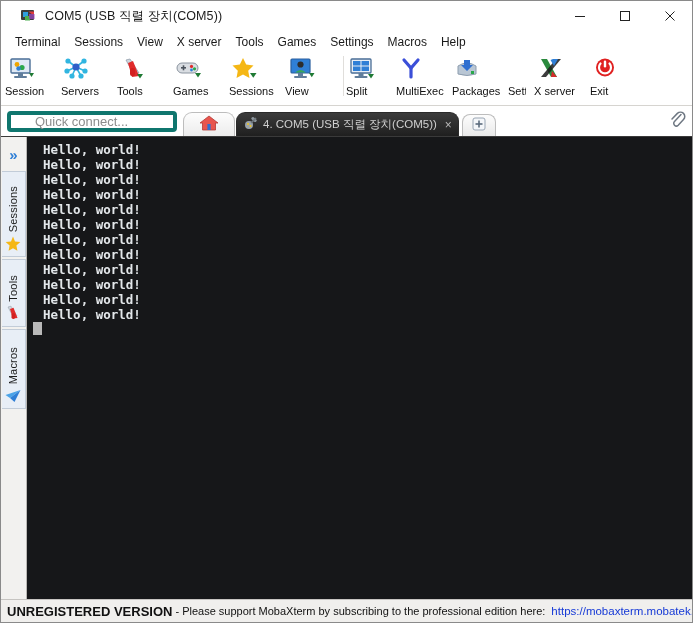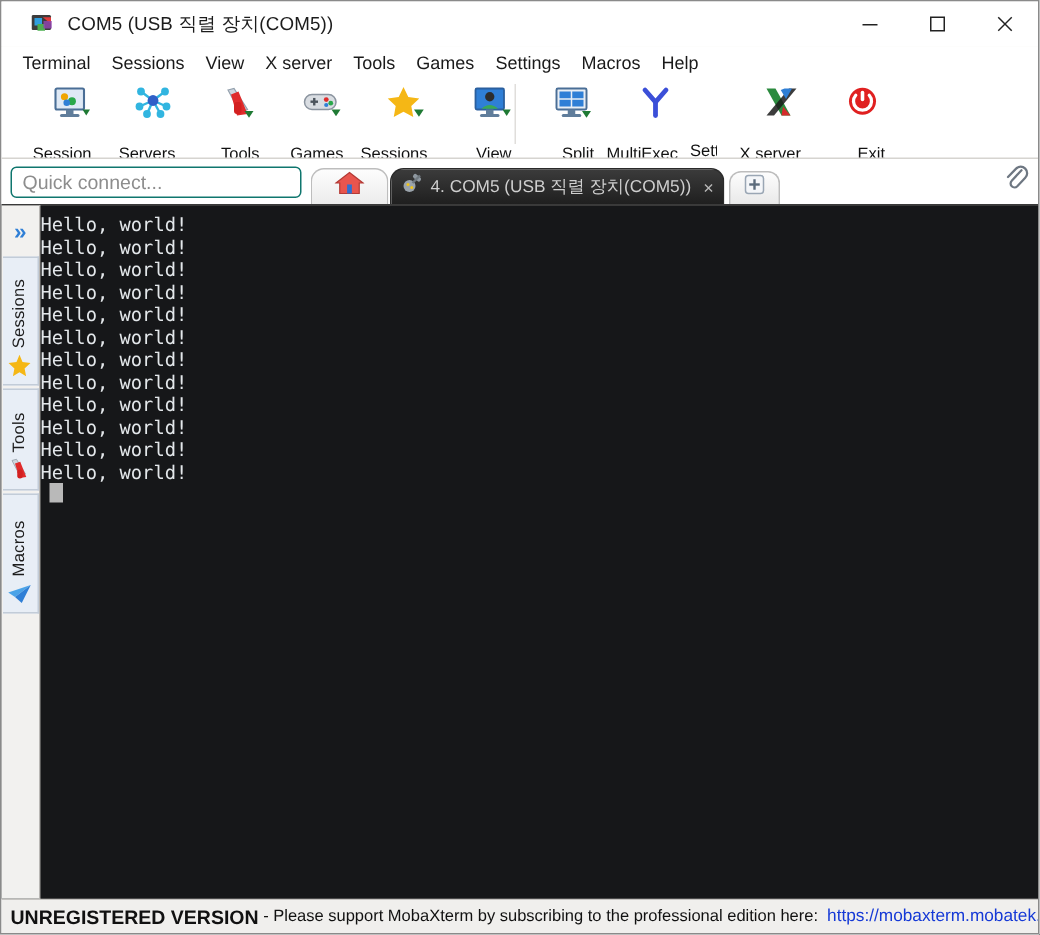--- a/index.html
+++ b/index.html
@@ -69,25 +69,24 @@
     background: #ffffff;
     border-bottom: 1px solid #d6d4d0;
     display: flex; align-items: flex-start;
     padding-left: 4px;
     position: relative;
     overflow: hidden;
   }
   .tb-item {
     width: 56px; height: 50px;
     display: flex; flex-direction: column;
-    align-items: flex-end; justify-content: flex-start;
+    align-items: flex-start; justify-content: flex-start;
     padding-top: 4px;
     flex: none;
     position: relative;
-    gap: 12px;
   }
   .tb-item.narrow { width: 50px; }
   .tb-ico {
     width: 30px; height: 27px;
     position: relative;
     display:block;
   }
   .tb-label {
     font-size: 11px; color: #111;
     margin-top: 2px;
@@ -103,26 +102,26 @@
   
   .tabstrip {
     height: 30px; min-height: 30px;
     background: #ffffff;
     display: flex; align-items: flex-end;
     position: relative;
     border-bottom: 1px solid #3a3a3a;
   }
   .quickconnect {
     margin-left: 6px; margin-bottom: 4px;
-    width: 194px; height: 21px;
-    border: 1px solid #0f766e;
+    width: 170px; height: 21px;
+    border: 4px solid #0f766e;
     border-radius: 4px;
     background: #fff;
     display: flex; align-items: center;
-    padding-left: 7px;
+    padding-left: 24px;
     box-sizing: border-box;
   }
   .quickconnect span {
     font-size: 13px; color: #8d8d8d;
     font-family: "Liberation Sans", sans-serif;
   }
   .home-tab {
     margin-left: 6px;
     width: 52px; height: 24px;
     background: linear-gradient(#fdfdfd,#ececec);
@@ -212,22 +211,23 @@
     flex: 1; background: #161719;
     position: relative;
     overflow: hidden;
     font-family: "DejaVu Sans Mono", monospace;
   }
   .term-line {
     font-size: 12.5px;
     line-height: 15px;
     color: #e3e7ea;
     white-space: pre;
-    padding-left: 0;
+    padding-left: 16px;
     letter-spacing: 0px;
+    font-weight: bold;
   }
   .term-cursor {
     width: 9px; height: 13px;
     background: #b9b9b9;
     margin-left: 6px;
     display: block;
   }
   .term-pad { height: 5px; }
 
   
@@ -414,20 +414,30 @@
       <span class="tb-ico">
         <svg width="30" height="27" viewBox="0 0 30 27">
           <path d="M8 4 L15 12 L22 4" fill="none" stroke="#3b4fd8" stroke-width="3.2" stroke-linecap="round"></path>
           <line x1="15" y1="12" x2="15" y2="21" stroke="#3b4fd8" stroke-width="3.2" stroke-linecap="round"></line>
         </svg>
       </span>
       <span class="tb-label">MultiExec</span>
     </div>
 
 
+    <div class="tb-item">
+      <span class="tb-ico">
+        <svg width="30" height="27" viewBox="0 0 30 27">
+          <path d="M6 10 q9 -6 18 0 l0 8 q-9 3 -18 0 z" fill="#b9c6d4" stroke="#8d9dae" stroke-width="1"></path>
+          <path d="M12 4 l6 0 l0 5 l3 0 l-6 6 l-6 -6 l3 0 z" fill="#2f6fd0"></path>
+          <rect x="19" y="15" width="3" height="3" fill="#2aa84a"></rect>
+        </svg>
+      </span>
+      <span class="tb-label">Packages</span>
+    </div>
 
     <div class="tb-item narrow" style="width:26px;">
       <span class="tb-ico" style="width:22px;"></span>
       <span class="tb-label tb-clip" style="max-width:18px;overflow:hidden;">Settings</span>
     </div>
 
     <div class="tb-item">
       <span class="tb-ico">
         <svg width="30" height="27" viewBox="0 0 30 27">
           <path d="M7 3 L13 3 L23 21 L17 21 Z" fill="#2b8a3e"></path>

